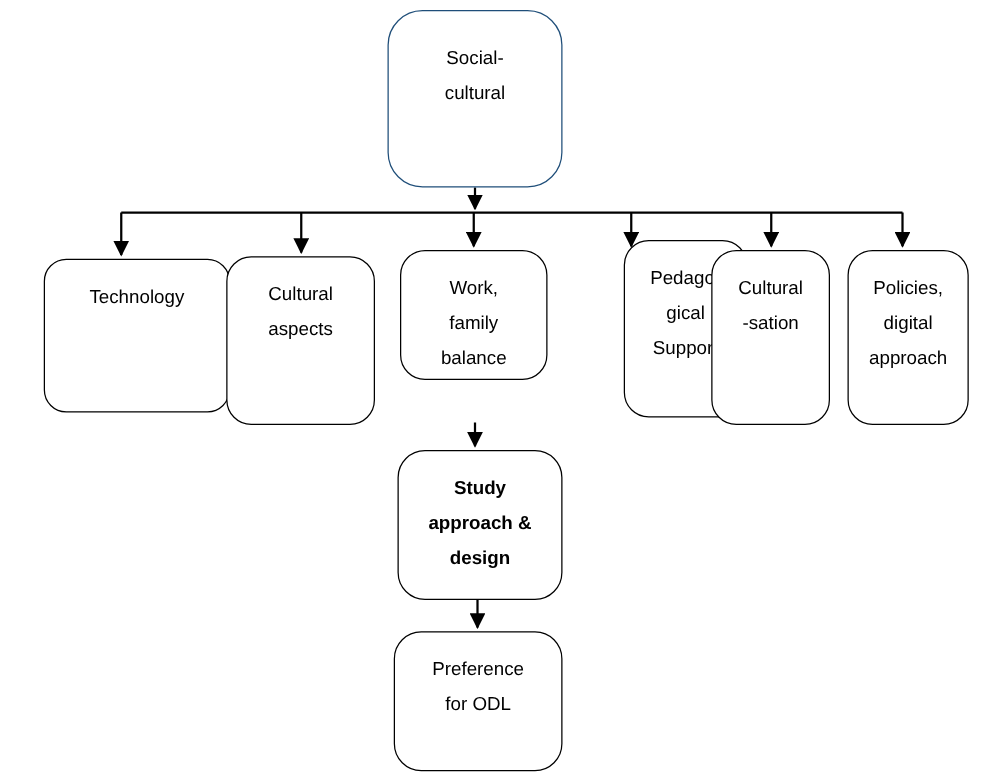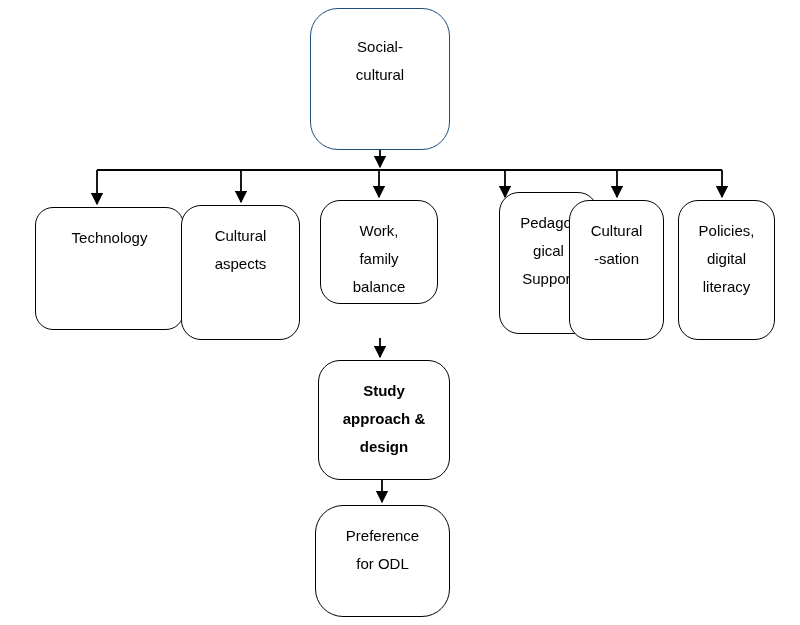--- a/index.html
+++ b/index.html
@@ -87,22 +87,22 @@
 
   <div class="node" style="left:455px; top:192px; width:99px; height:142px;margin-left:44px;">Pedago-
 gical
 Support</div>
 
   <div class="node" style="left:569px; top:200px; width:95px; height:140px;">Cultural
 -sation</div>
 
   <div class="node" style="left:678px; top:200px; width:97px; height:140px;">Policies,
 digital
-literacy</div>
+approach</div>
 
   <div class="node chain" style="left:318px; top:360px; width:132px; height:120px;font-weight:bold;">Study
 approach &amp;
 design</div>
 
-  <div class="node chain" style="left:315px; top:505px; width:135px; height:112px;border-radius:28px;">Preference
+  <div class="node chain" style="left:315px; top:505px; width:135px; height:112px;">Preference
 for ODL</div>
 
 </div>
 
 </body></html>

